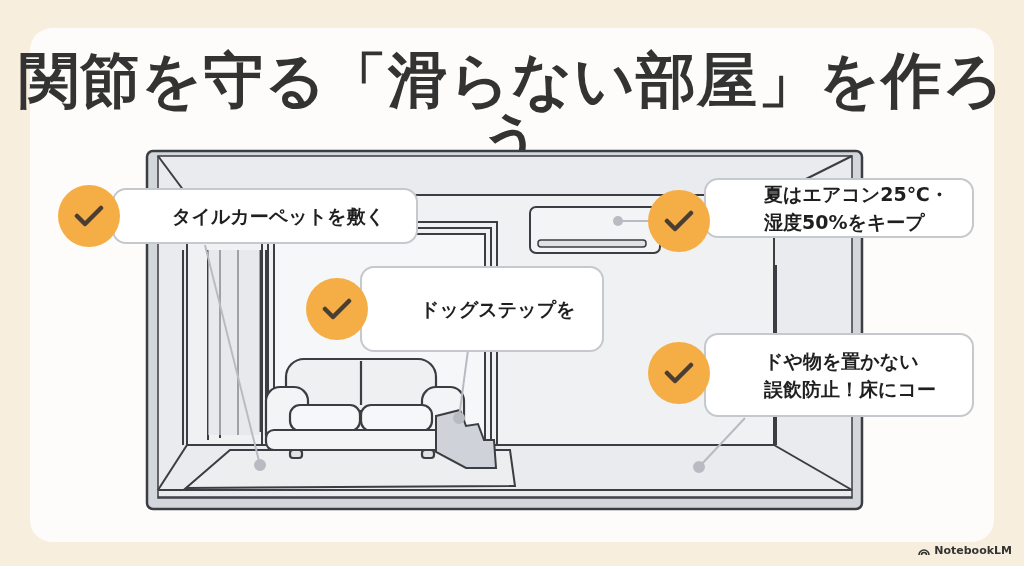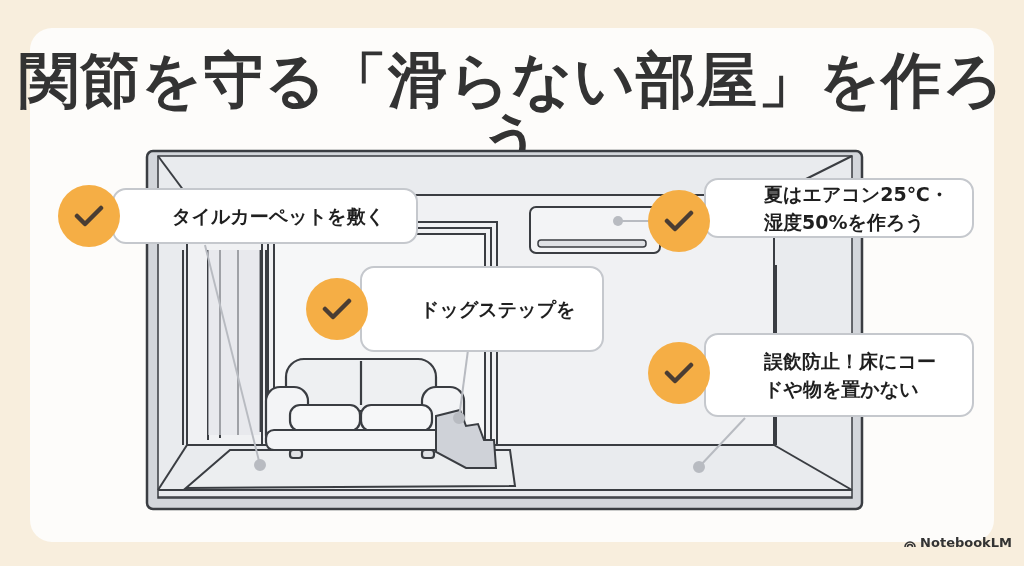--- a/index.html
+++ b/index.html
@@ -25,21 +25,21 @@
       line-height: 28px; display: flex; align-items: center;
       padding-left: 58px; padding-right: 10px;
     }
     .check {
       position: absolute; width: 62px; height: 62px; border-radius: 50%;
       background: #f5ae45; display: flex; align-items: center; justify-content: center;
     }
     .check svg { width: 30px; height: 24px; }
     .text-lines { display: flex; flex-direction: column; }
     .brand {
-      position: absolute; right: 12px; bottom: 16px; font-size: 13px;
+      position: absolute; right: 12px; bottom: 9px; font-size: 11px;
       color: #333; font-weight: bold; display: flex; align-items: center; gap: 4px;
     }
   </style>
 </head>
 <body>
 
 <div class="card"></div>
 
 <div class="title">関節を守る「滑らない部屋」を作ろう</div>
 
@@ -128,33 +128,33 @@
 </div>
 <div class="check" style="left:306px; top:278px;">
   <svg viewBox="0 0 30 24">
       <path d="M3 12 L11 20 L27 4" stroke="#4a3d33" stroke-width="4.5" fill="none" stroke-linecap="round" stroke-linejoin="round"></path>
     </svg>
 </div>
 
 <div class="callout" style="left:704px; top:178px; width:270px; height:60px;">
   <div class="text-lines">
     <span>夏はエアコン25℃・</span>
-    <span>湿度50%を作ろう</span>
+    <span>湿度50%をキープ</span>
   </div>
 </div>
 <div class="check" style="left:648px; top:190px;">
   <svg viewBox="0 0 30 24">
       <path d="M3 12 L11 20 L27 4" stroke="#4a3d33" stroke-width="4.5" fill="none" stroke-linecap="round" stroke-linejoin="round"></path>
     </svg>
 </div>
 
 <div class="callout" style="left:704px; top:333px; width:270px; height:84px;">
   <div class="text-lines">
+    <span>ドや物を置かない</span>
     <span>誤飲防止！床にコー</span>
-    <span>ドや物を置かない</span>
   </div>
 </div>
 <div class="check" style="left:648px; top:342px;">
   <svg viewBox="0 0 30 24">
       <path d="M3 12 L11 20 L27 4" stroke="#4a3d33" stroke-width="4.5" fill="none" stroke-linecap="round" stroke-linejoin="round"></path>
     </svg>
 </div>
 
 <div class="brand">
   <svg width="12" height="10" viewBox="0 0 12 10">

